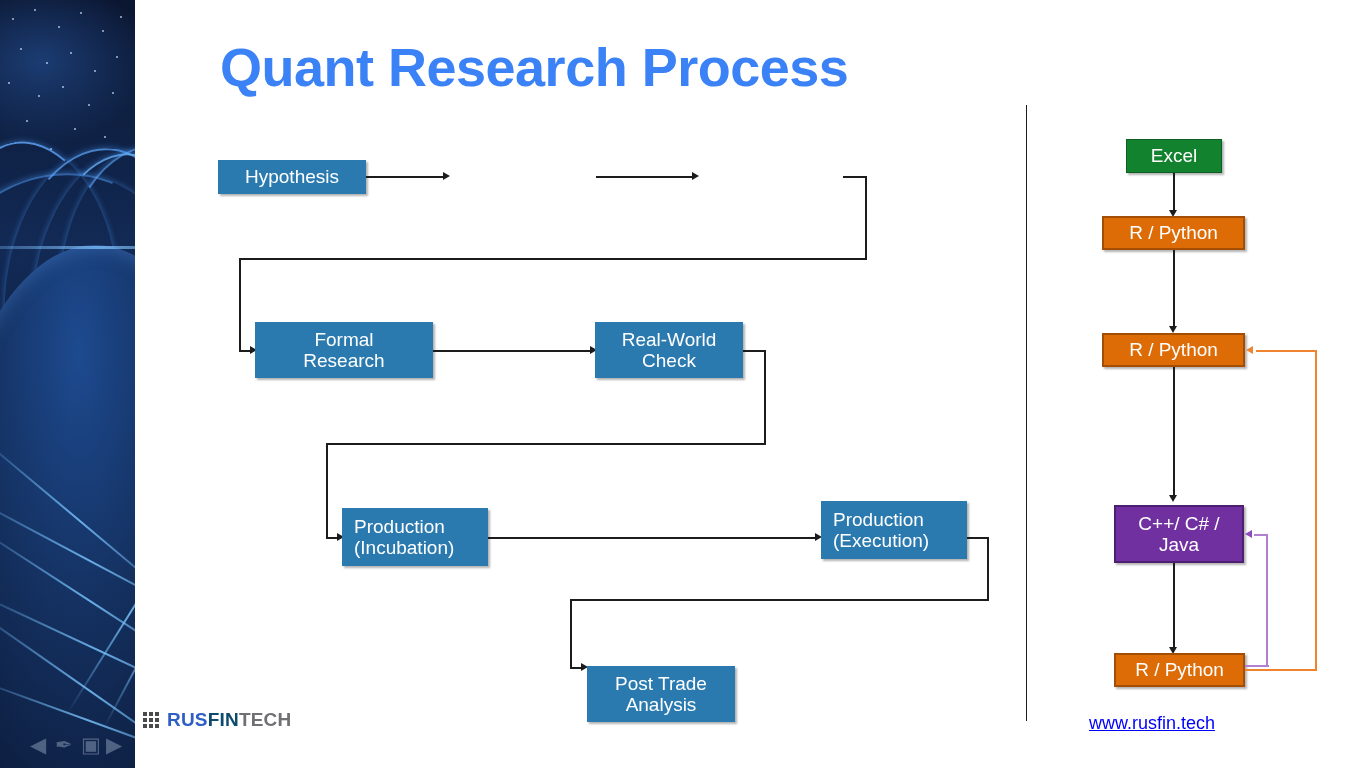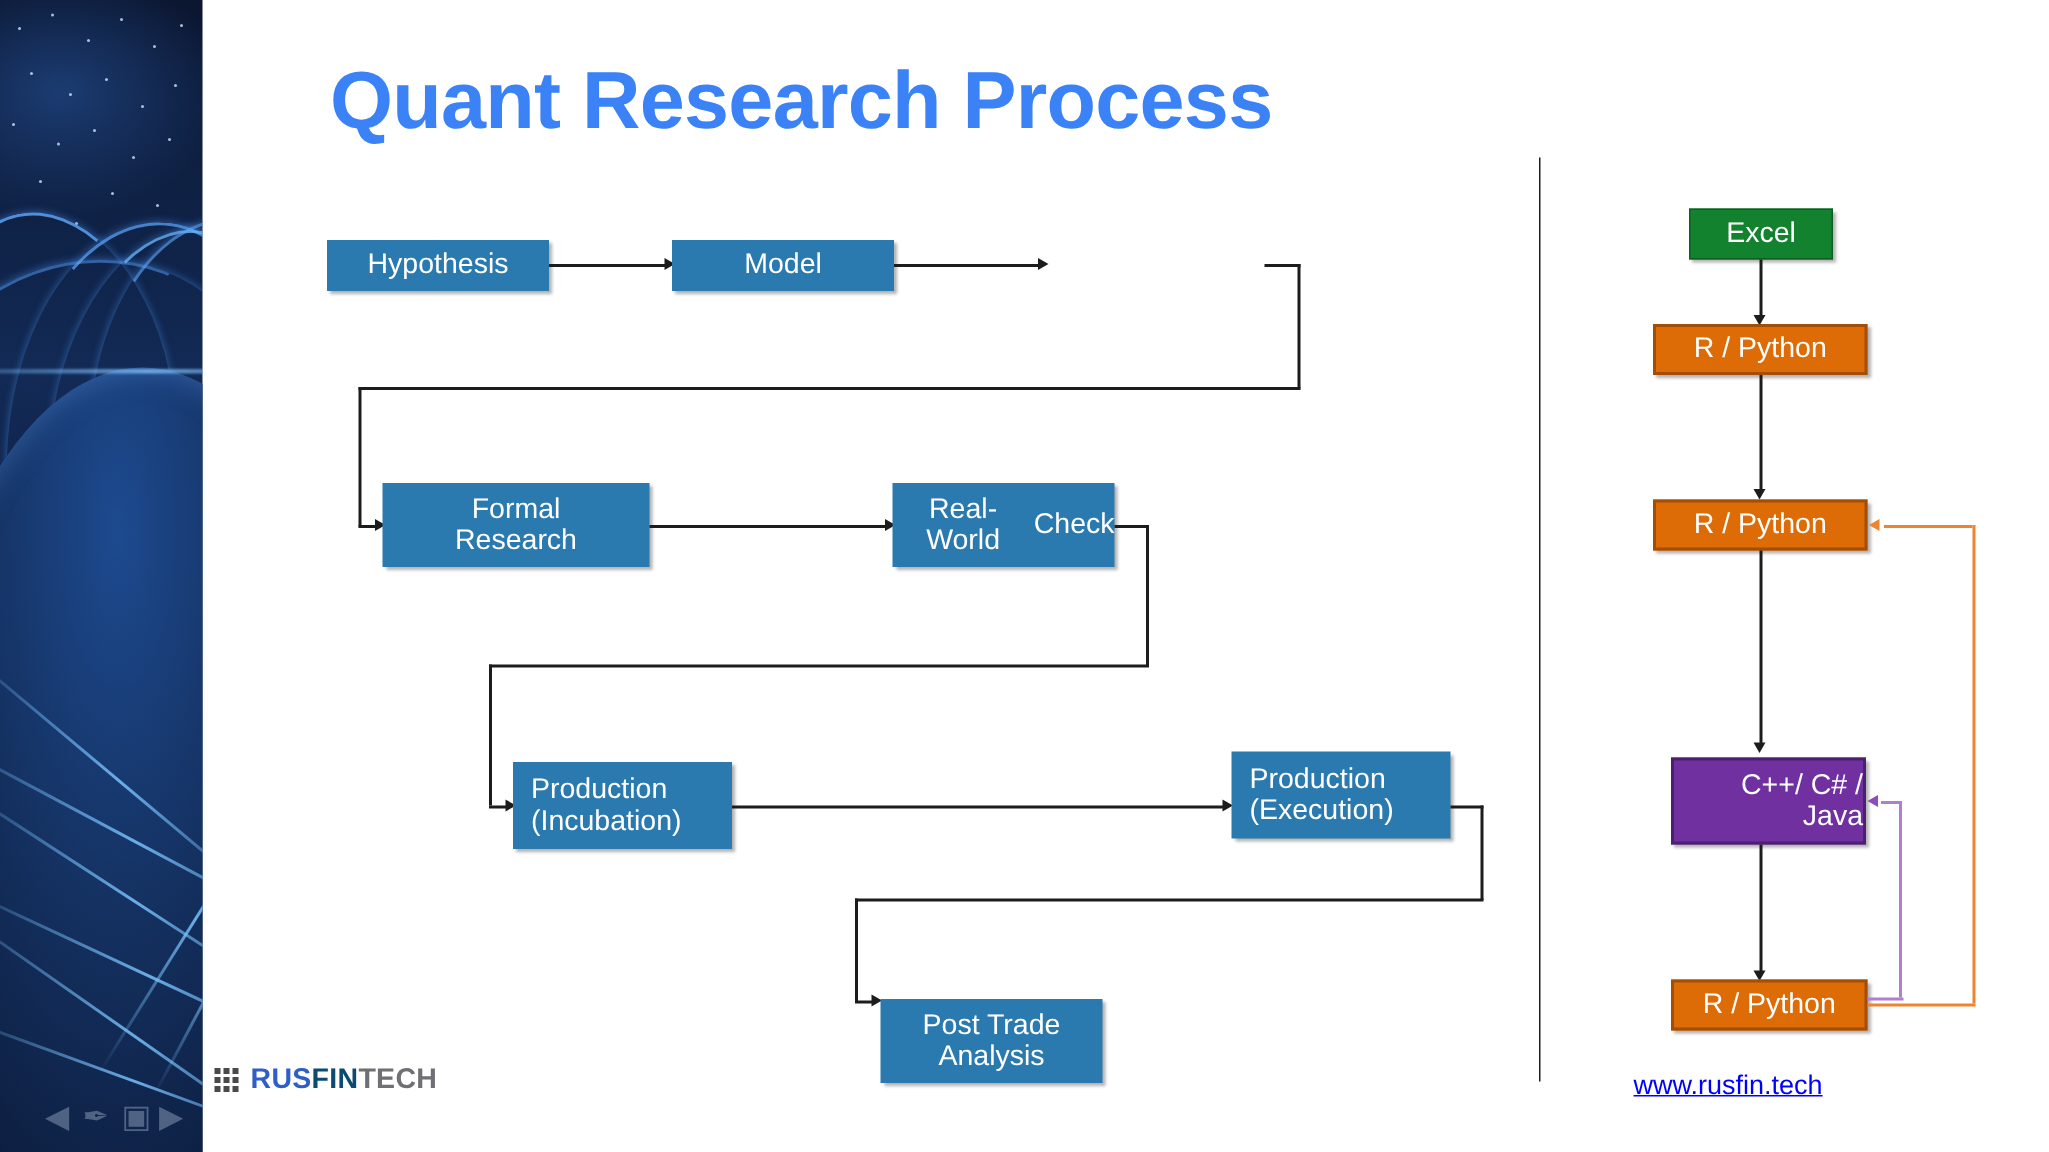--- a/index.html
+++ b/index.html
@@ -284,42 +284,41 @@
 
   <div id="title">Quant Research Process</div>
 
   <div id="divider"></div>
 
   <div class="box box-blue" style="left:218px; top:160px; width:148px; height:34px;">Hypothesis</div>
 
   <div class="hline" style="left:366px; top:176px; width:80px;"></div>
   <div class="arrow-r" style="left:443px; top:171.5px;"></div>
 
-  <div class="box box-blue" style="left:448px; top:160px; width:148px; height:34px;">Model</div>
 
   <div class="hline" style="left:596px; top:176px; width:99px;"></div>
   <div class="arrow-r" style="left:692px; top:171.5px;"></div>
 
 
   <div class="hline" style="left:843px; top:176px; width:24px;"></div>
   <div class="vline" style="left:865px; top:176px; height:83px;"></div>
   <div class="hline" style="left:239px; top:258px; width:628px;"></div>
   <div class="vline" style="left:239px; top:258px; height:93px;"></div>
   <div class="hline" style="left:239px; top:350px; width:14px;"></div>
   <div class="arrow-r" style="left:250px; top:345.5px;"></div>
 
   <div class="box box-blue" style="left:255px; top:322px; width:178px; height:56px; flex-direction:column;">
     <span>Formal</span>
     <span>Research</span>
   </div>
 
   <div class="hline" style="left:433px; top:350px; width:160px;"></div>
   <div class="arrow-r" style="left:590px; top:345.5px;"></div>
 
-  <div class="box box-blue" style="left:595px; top:322px; width:148px; height:56px; flex-direction:row;">
+  <div class="box box-blue" style="left:595px; top:322px; width:148px; height:56px; flex-direction:column;">
     <span>Real-World</span>
     <span>Check</span>
   </div>
 
   <div class="hline" style="left:743px; top:350px; width:23px;"></div>
   <div class="vline" style="left:764px; top:350px; height:94px;"></div>
   <div class="hline" style="left:326px; top:443px; width:440px;"></div>
   <div class="vline" style="left:326px; top:443px; height:94px;"></div>
   <div class="hline" style="left:326px; top:537px; width:14px;"></div>
   <div class="arrow-r" style="left:337px; top:532.5px;"></div>
@@ -357,21 +356,21 @@
   <div class="box box-orange" style="left:1102px; top:216px; width:143px; height:34px;">R / Python</div>
 
   <div class="vline" style="left:1173px; top:250px; height:78px;"></div>
   <div class="arrow-d" style="left:1168.5px; top:326px;"></div>
 
   <div class="box box-orange" style="left:1102px; top:333px; width:143px; height:34px;">R / Python</div>
 
   <div class="vline" style="left:1173px; top:367px; height:130px;"></div>
   <div class="arrow-d" style="left:1168.5px; top:495px;"></div>
 
-  <div class="box box-purple" style="left:1114px; top:505px; width:130px; height:58px; flex-direction:column;align-items:flex-end;">
+  <div class="box box-purple" style="left:1114px; top:505px; width:130px; height:58px; flex-direction:column;">
     <span>C++/ C# /</span>
     <span>Java</span>
   </div>
 
   <div class="vline" style="left:1173px; top:563px; height:86px;"></div>
   <div class="arrow-d" style="left:1168.5px; top:647px;"></div>
 
   <div class="box box-orange" style="left:1114px; top:653px; width:131px; height:34px;">R / Python</div>
 
   <div class="hline orange" style="left:1245px; top:669px; width:72px;"></div>

